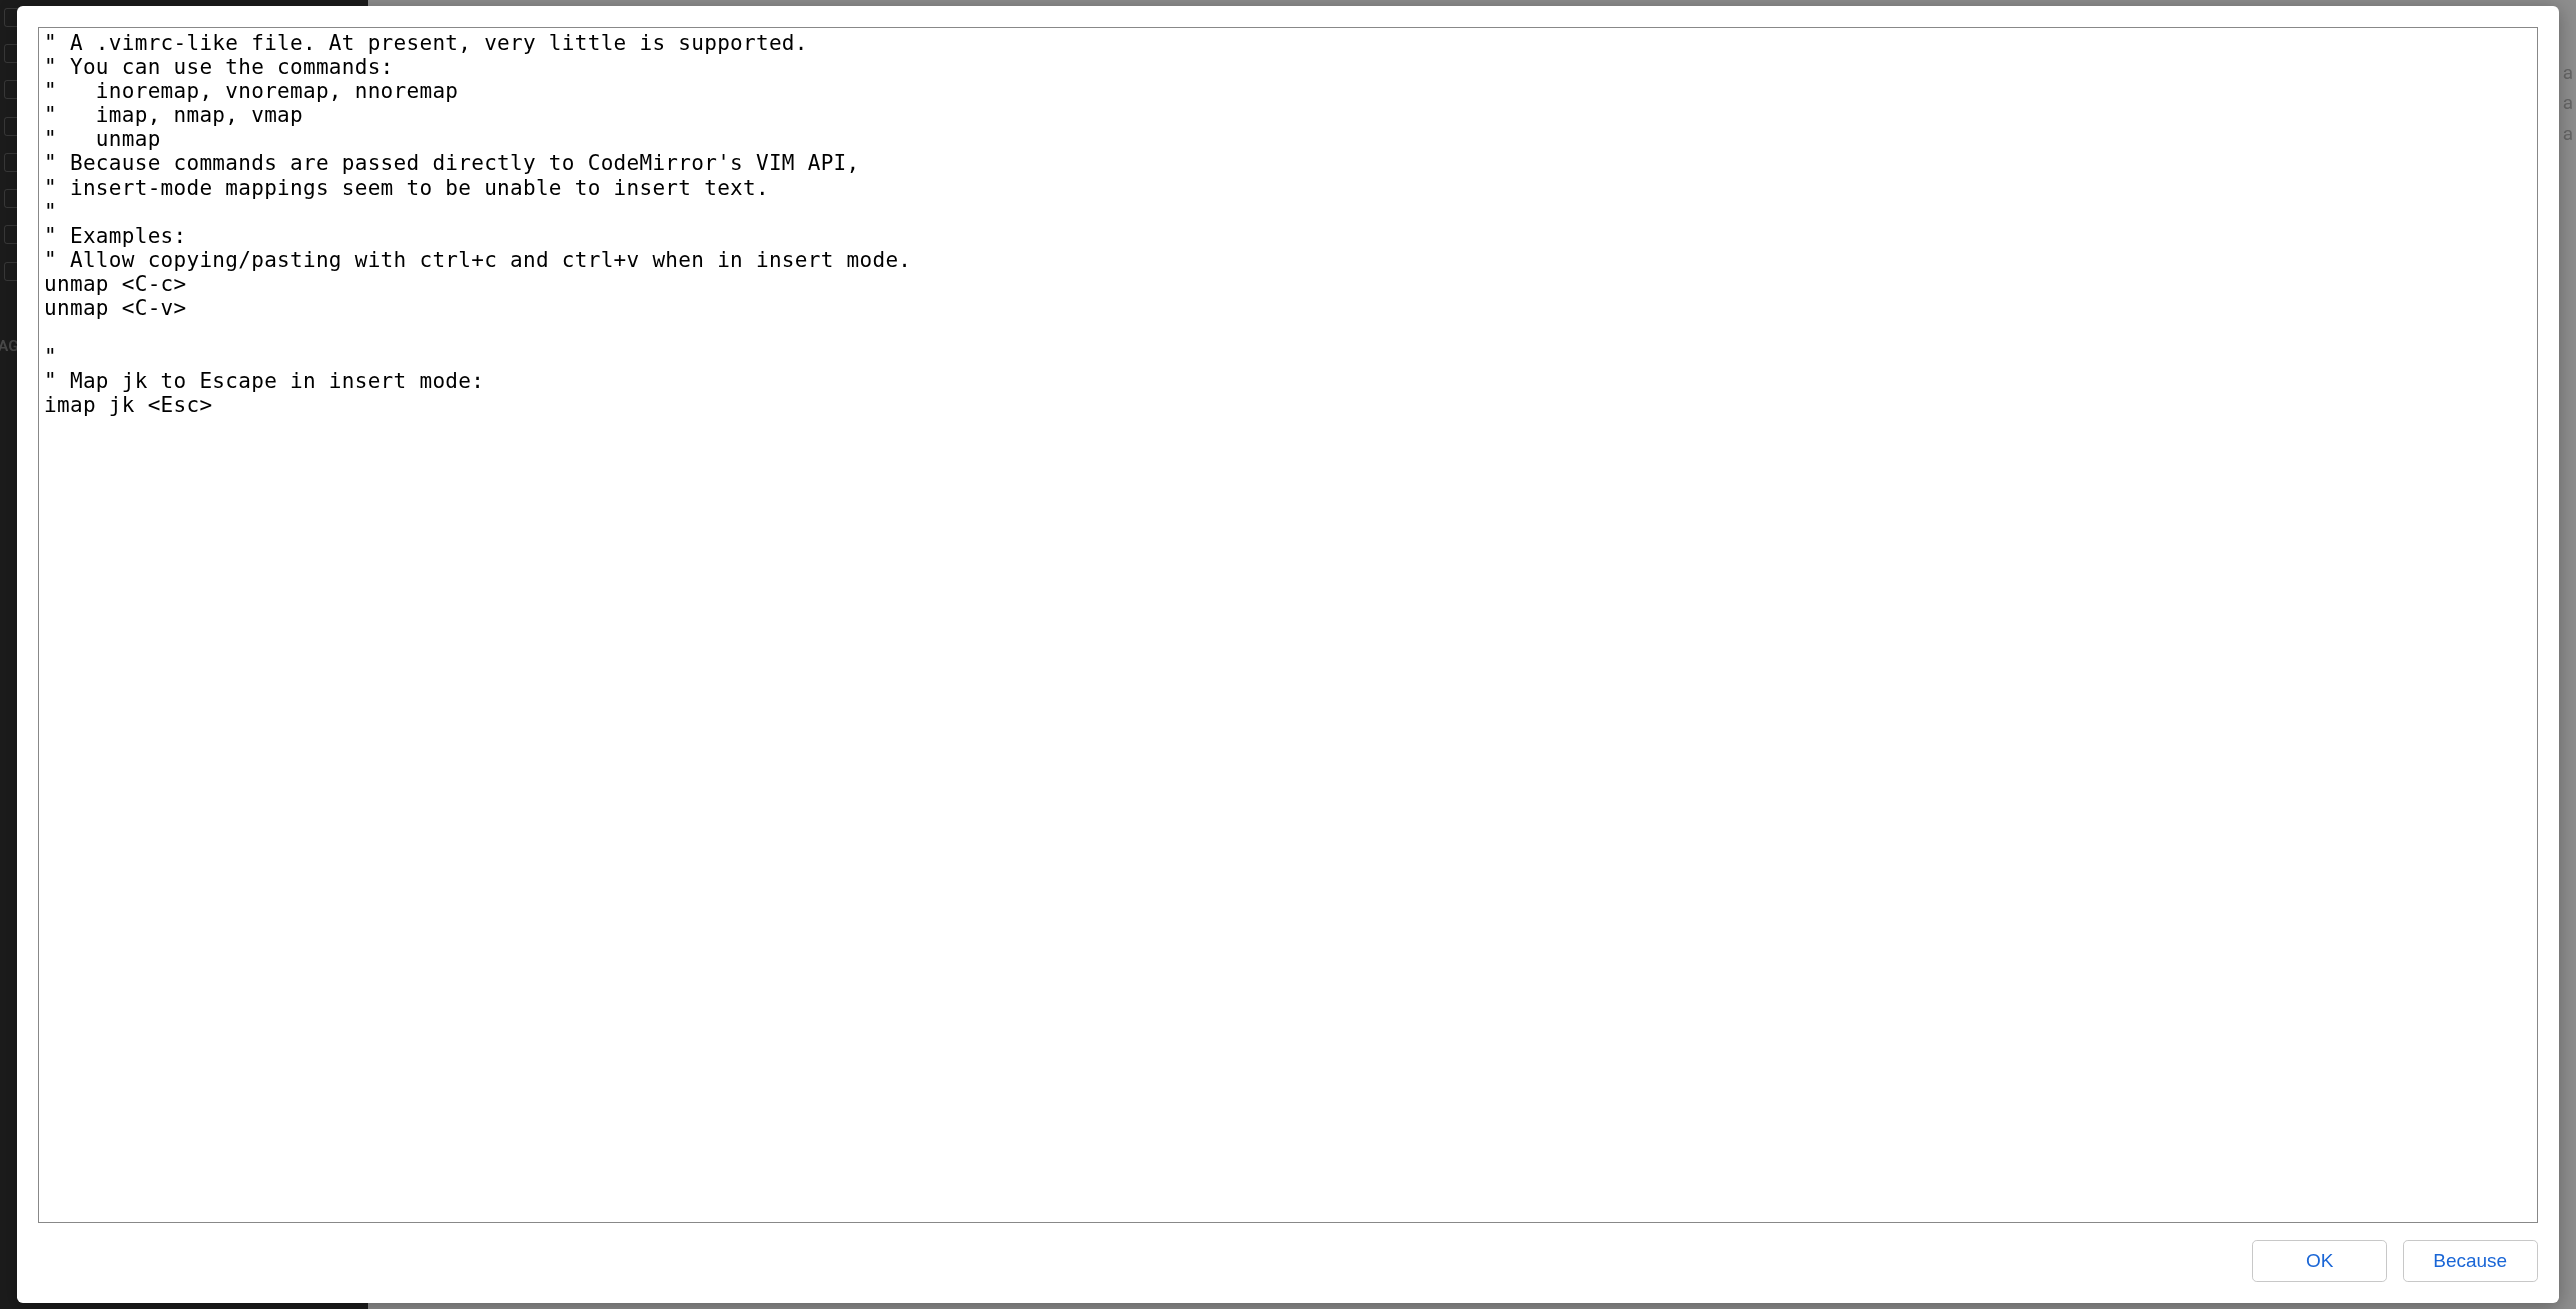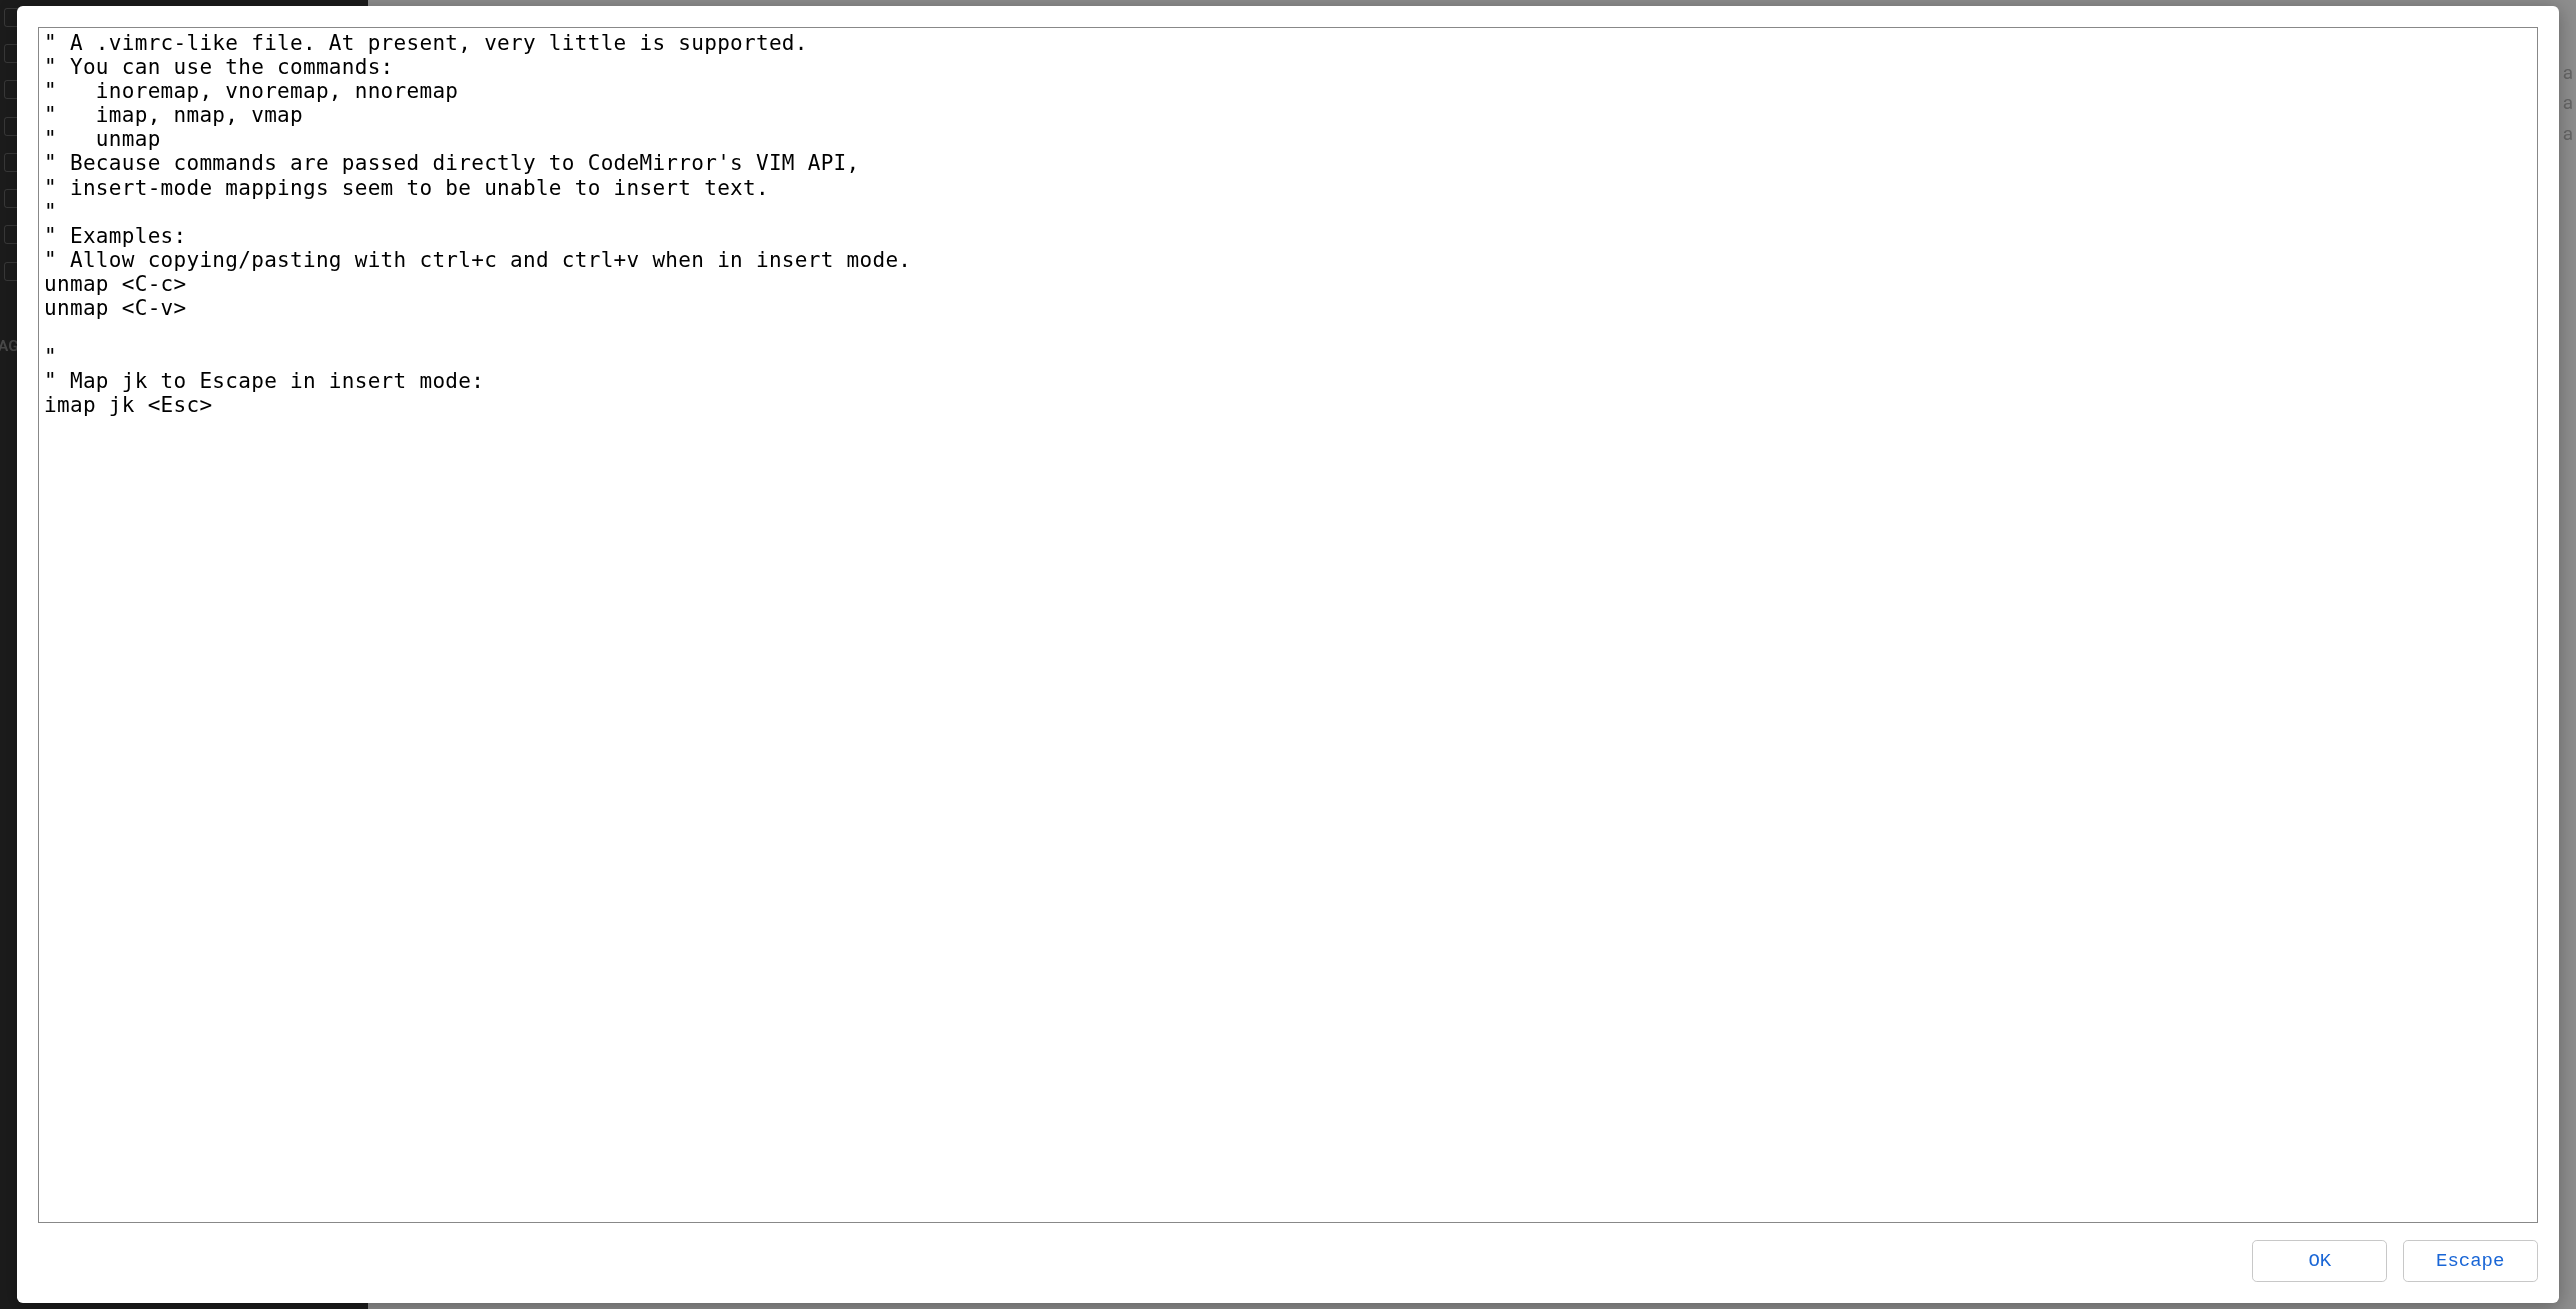--- a/index.html
+++ b/index.html
@@ -117,21 +117,20 @@
       height: 42px;
       border: 1px solid #c8c8c8;
       border-radius: 4.8px;
       background: #fff;
       color: #1a66d6;
       font-size: 19px;
       cursor: pointer;
       display: flex;
       align-items: center;
       justify-content: center;
-      font-family: Liberation Mono, monospace;
     }
   </style>
 </head>
 <body>
 
 <div class="bg-top-border"></div>
 
 <div class="bg-layer">
   <div class="bg-sidebar">
     <div class="bg-sidebar-icon"></div>
@@ -161,16 +160,16 @@
 " Examples:
 " Allow copying/pasting with ctrl+c and ctrl+v when in insert mode.
 unmap &lt;C-c&gt;
 unmap &lt;C-v&gt;
 
 "
 " Map jk to Escape in insert mode:
 imap jk &lt;Esc&gt;</textarea>
   <div class="button-row">
     <button class="btn">OK</button>
-    <button class="btn">Escape</button>
+    <button class="btn">Because</button>
   </div>
 </div>
 
 
 </body></html>

